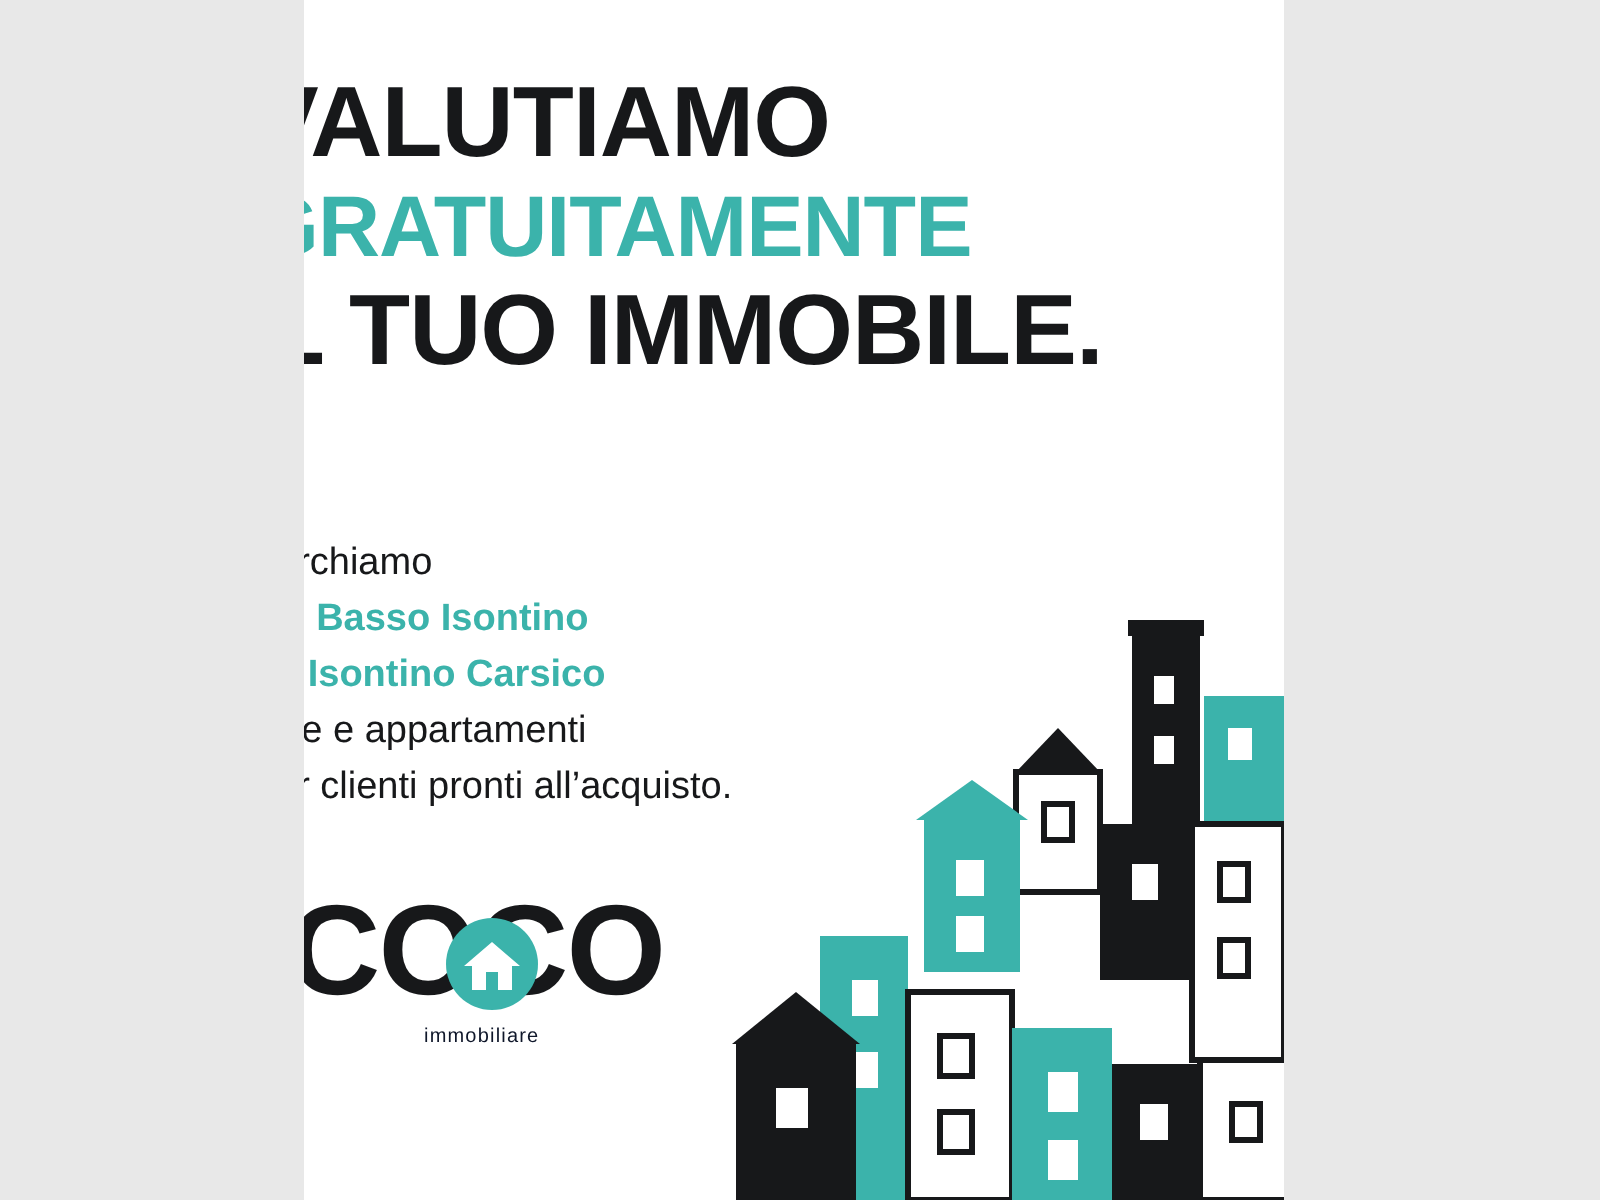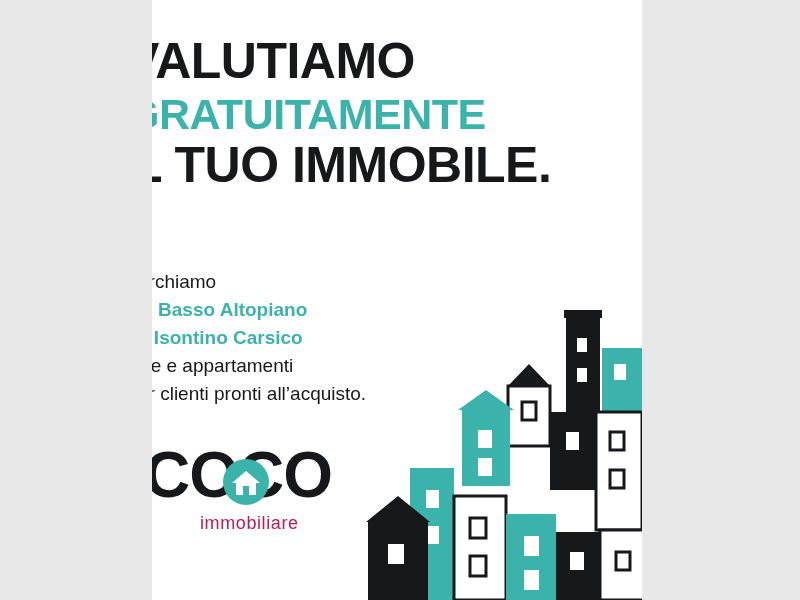--- a/index.html
+++ b/index.html
@@ -101,25 +101,25 @@
     font-size: 64px;
     font-weight: bold;
     letter-spacing: -1px;
     color: #17181a;
     line-height: 1;
     white-space: nowrap;
   }
 
   .logo-tag {
     position: absolute;
-    left: 56px;
+    left: 68px;
     top: 70px;
-    font-size: 18px;
+    font-size: 10px;
     letter-spacing: 0.6px;
-    color: #be185d;
+    color: #0f172a;
   }
 
   
   .logo-housemark {
     position: absolute;
     left: 79px;
     top: 16px;
     width: 46px;
     height: 46px;
   }
@@ -152,21 +152,21 @@
 
     <div class="headline">
       <div class="headline-line hl1">VALUTIAMO</div>
       <div class="headline-line hl2">GRATUITAMENTE</div>
       <div class="headline-line hl3">L TUO IMMOBILE.</div>
     </div>
 
     <div class="body-copy">
       <div class="row">erchiamo</div>
       <div class="row">
-        <span>el </span><span class="accent">Basso Altopiano</span>
+        <span>el </span><span class="accent">Basso Isontino</span>
       </div>
       <div class="row">
         <span>d </span><span class="accent">Isontino Carsico</span>
       </div>
       <div class="row">ille e appartamenti</div>
       <div class="row">er clienti pronti all’acquisto.</div>
     </div>
 
     <div class="logo">
       <div class="logo-word">COCO</div>

